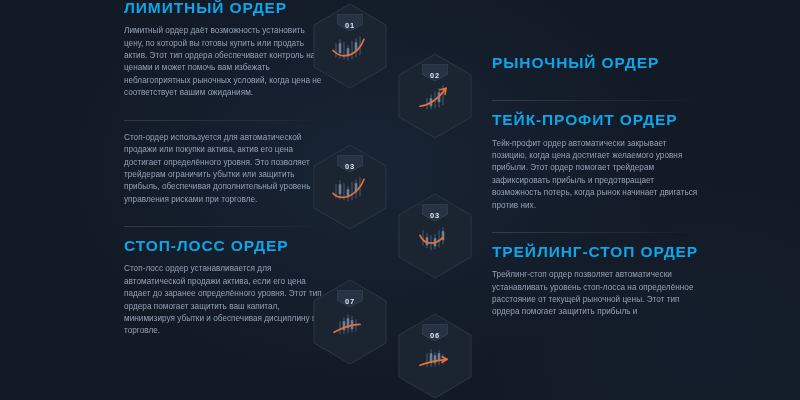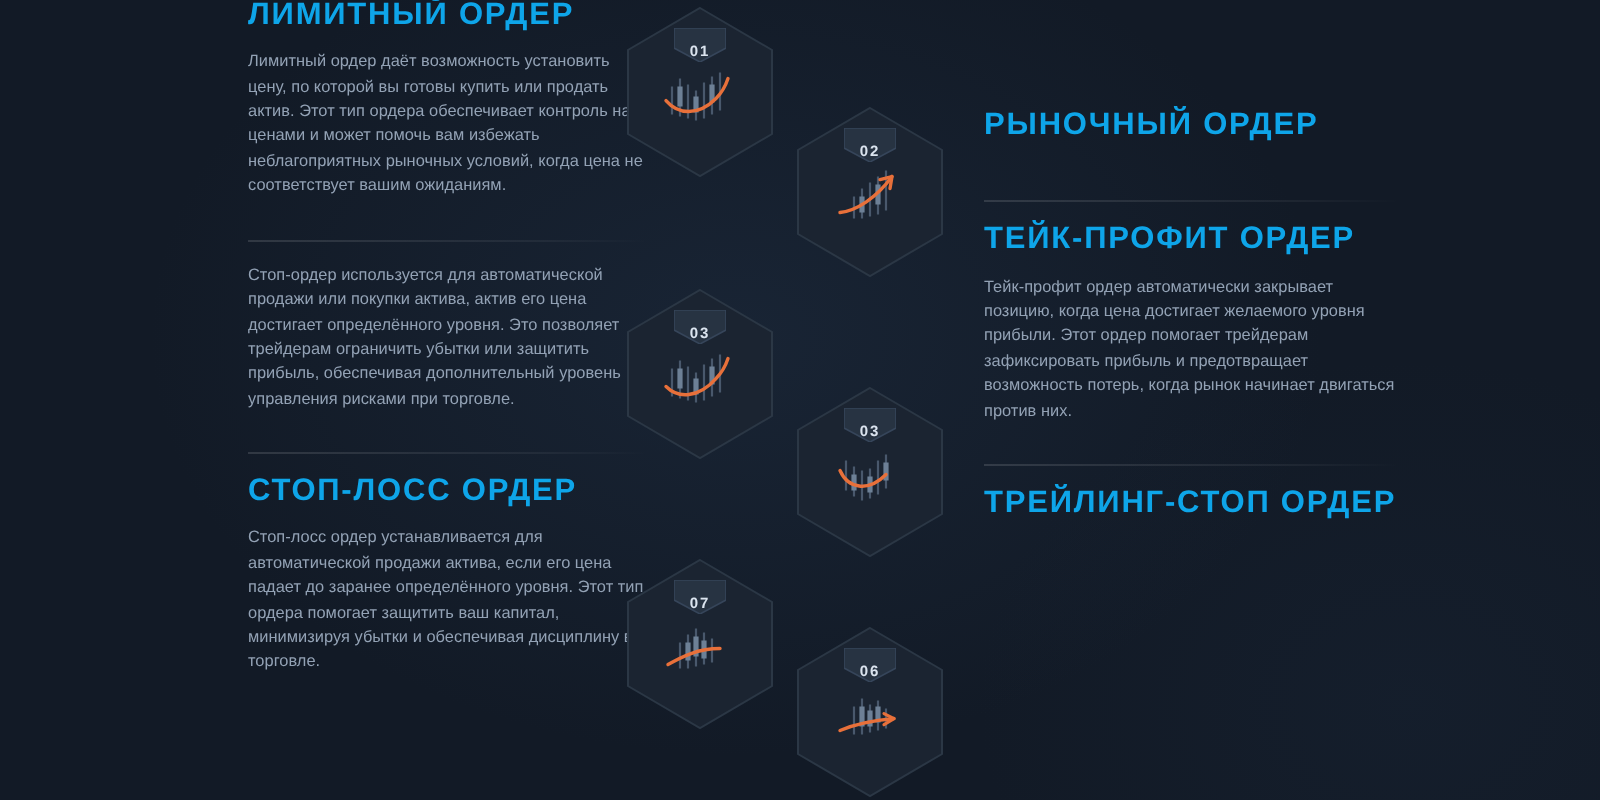--- a/index.html
+++ b/index.html
@@ -151,20 +151,21 @@
       <div class="divider"></div>
       <h2 class="section-heading">ТЕЙК-ПРОФИТ ОРДЕР</h2>
       <p class="section-body">Тейк-профит ордер автоматически закрывает позицию, когда цена достигает желаемого уровня прибыли. Этот ордер помогает трейдерам зафиксировать прибыль и предотвращает возможность потерь, когда рынок начинает двигаться против них.</p>
     </div>
 
     <div class="sec-gap"></div>
 
     <div class="section">
       <div class="divider"></div>
       <h2 class="section-heading">ТРЕЙЛИНГ-СТОП ОРДЕР</h2>
+      <p class="section-body">Трейлинг-стоп ордер позволяет автоматически устанавливать уровень стоп-лосса на определённое расстояние от текущей рыночной цены. Этот тип ордера помогает защитить прибыль и</p>
     </div>
 
   </div>
 
   <div class="hex" style="left:311px; top:2px;">
     <div class="hex-shape">
       <svg viewBox="0 0 78 88" preserveAspectRatio="none" aria-hidden="true">
         <polygon points="39,2 75,23 75,65 39,86 3,65 3,23" fill="#1b2431" stroke="#2b3745" stroke-width="1"></polygon>
       </svg>
     </div>

